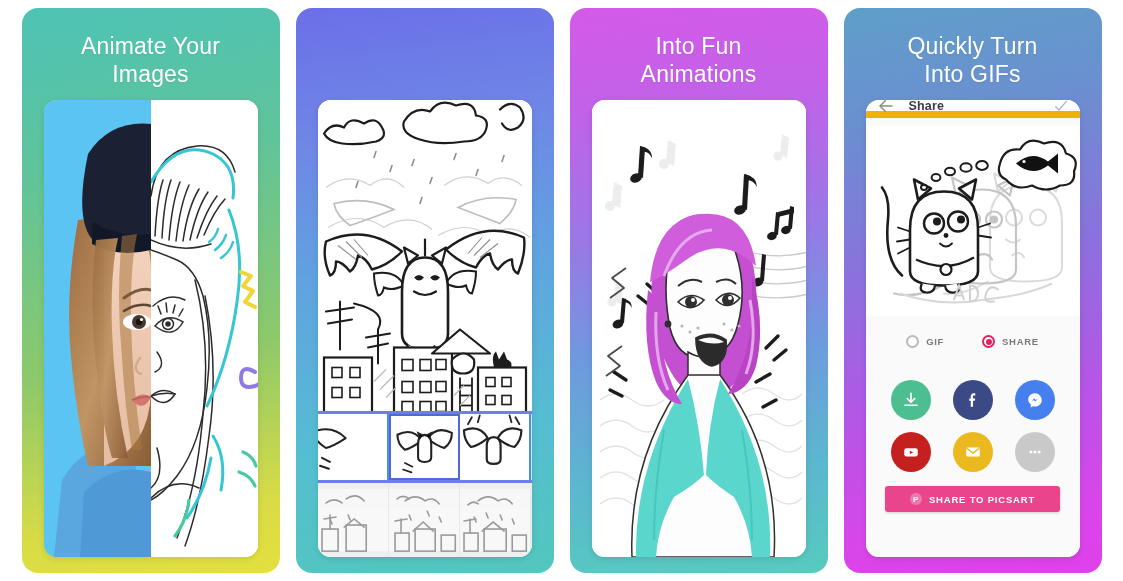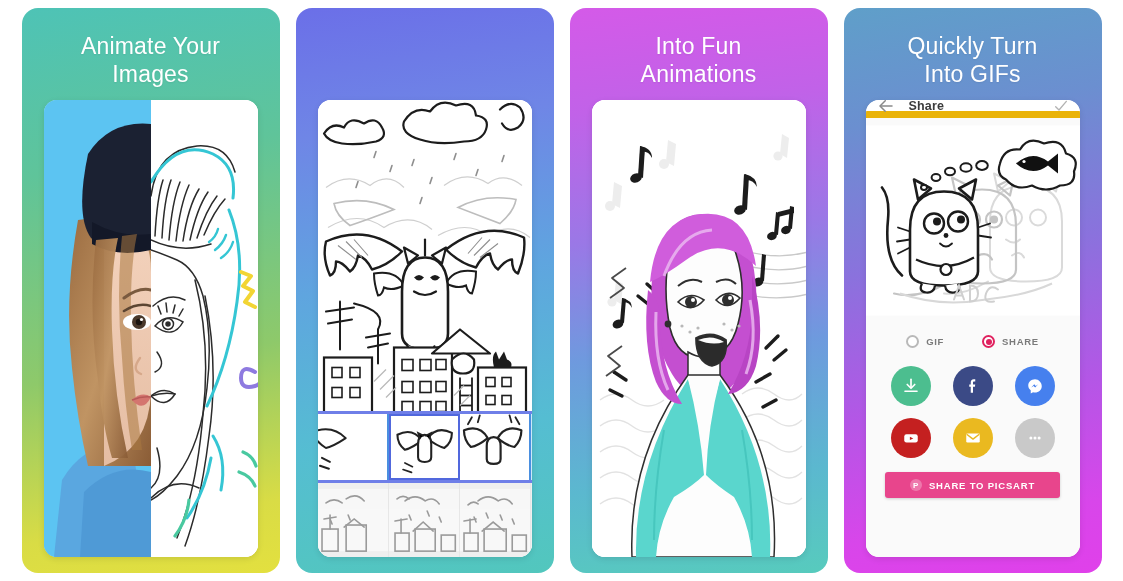--- a/index.html
+++ b/index.html
@@ -152,21 +152,21 @@
   }
   .preview4 svg { position:absolute; inset:0; width:100%; height:100%; }
   .sharepanel {
     flex:1 1 auto;
     background:#fafafa;
     display:flex;
     flex-direction:column;
     align-items:center;
     padding-top:12px;
   }
-  .radios { display:flex; gap:38px; align-items:flex-end; margin-bottom:18px; }
+  .radios { display:flex; gap:38px; align-items:flex-end; margin-bottom:32px; }
   .radio { display:flex; align-items:center; gap:7px; }
   .radio .dot {
     width:13px; height:13px; border-radius:50%;
     border:2px solid #b9b9b9; background:#fff;
     display:flex; align-items:center; justify-content:center;
   }
   .radio.on .dot { border-color:#e0225f; }
   .radio.on .dot::after {
     content:""; width:6px; height:6px; border-radius:50%; background:#e0225f;
   }

